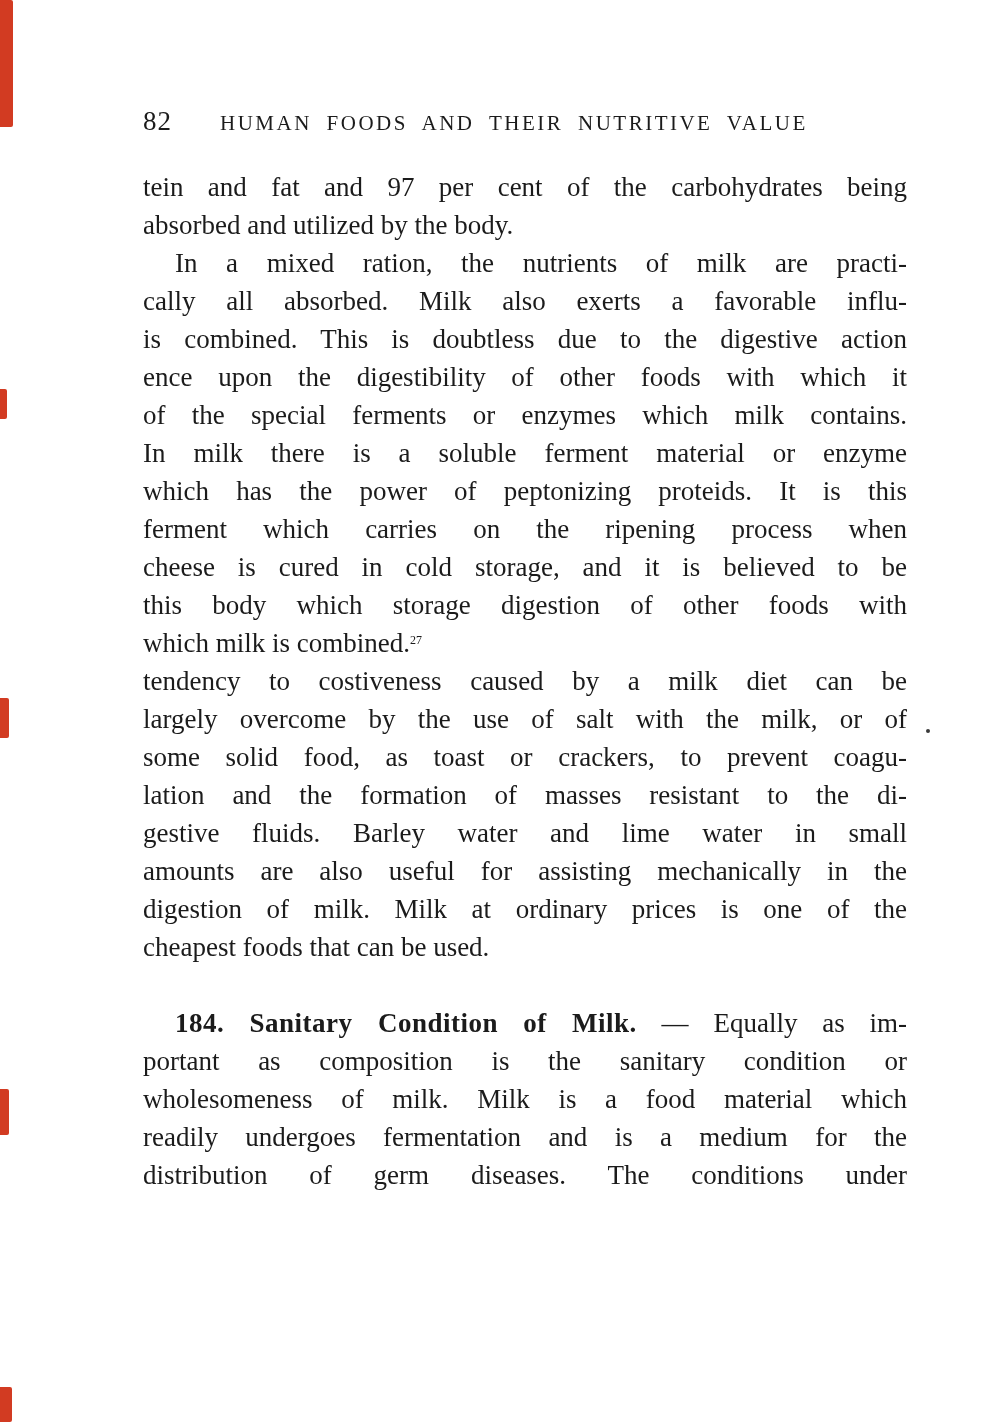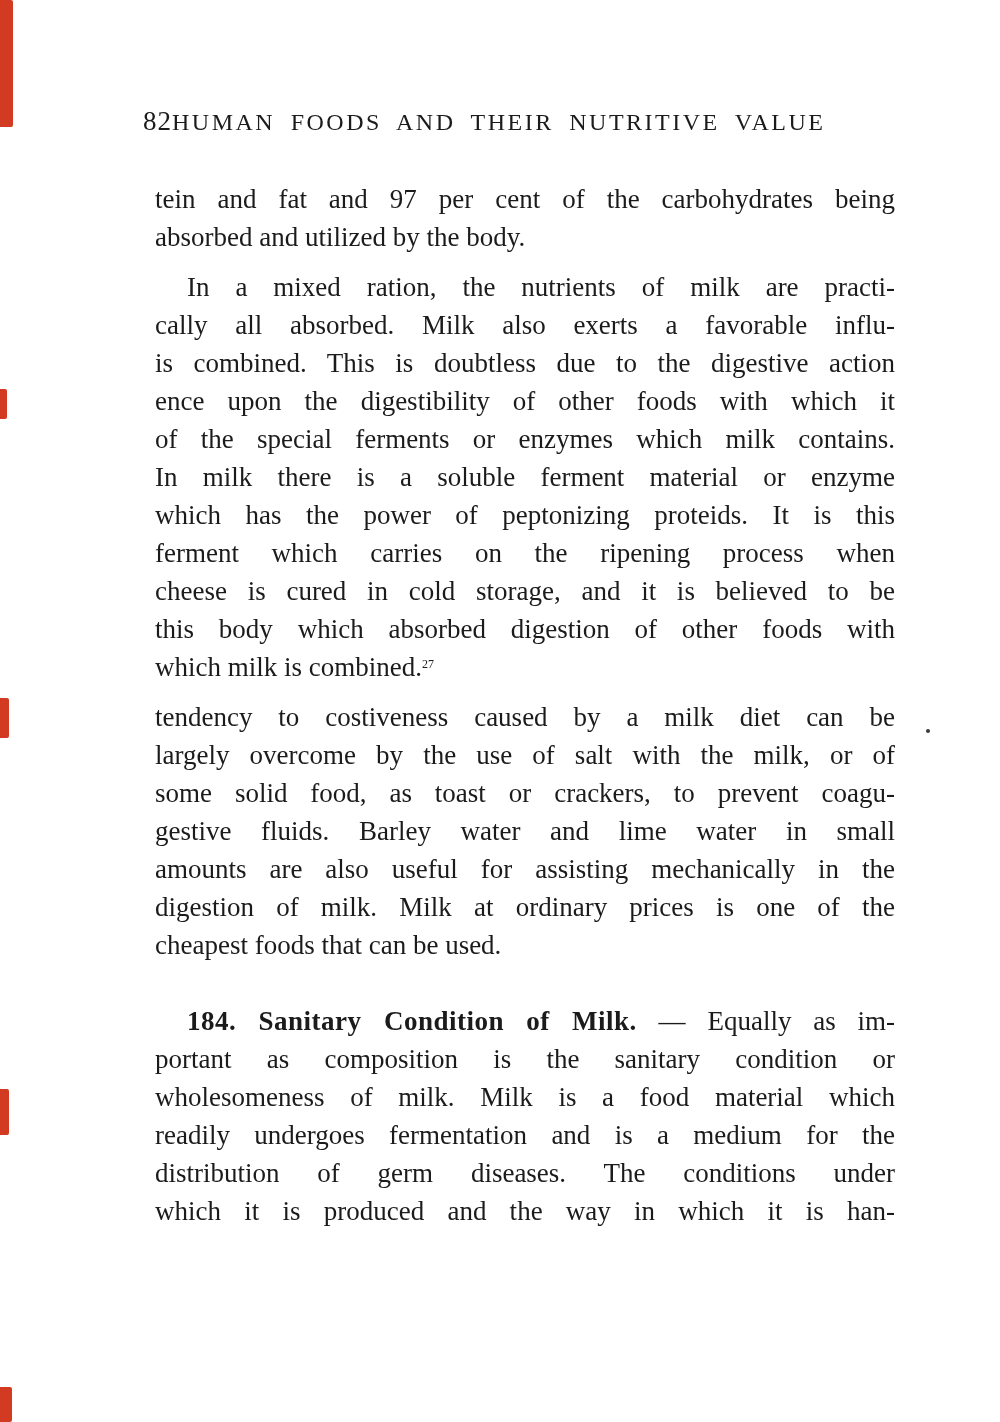--- a/index.html
+++ b/index.html
@@ -33,34 +33,35 @@
     top: 106px;
     left: 143px;
     right: 93px;
     display: flex;
     align-items: baseline;
     white-space: nowrap;
   }
   .page-number {
     font-size: 27px;
     letter-spacing: 1px;
+    margin-right: 48px;
   }
   .running-title {
-    font-size: 24px;
+    font-size: 21px;
     letter-spacing: 2.5px;
     word-spacing: 7px;
   }
   .text-block {
     position: absolute;
     top: 168px;
     left: 143px;
     width: 764px;
     font-size: 27px;
   }
-  .paragraph { margin: 12px; }
+  .paragraph { margin: 0; }
   .paragraph.section-gap { margin-top: 38px; }
   .line {
     line-height: 38px;
     height: 38px;
     text-align: justify;
     text-align-last: justify;
     white-space: nowrap;
   }
   .line.no-justify {
     text-align: right;
@@ -92,39 +93,39 @@
       <div class="paragraph">
         <div class="line indent">In a mixed ration, the nutrients of milk are practi-</div>
         <div class="line">cally all absorbed.  Milk also exerts a favorable influ-</div>
         <div class="line">is combined.  This is doubtless due to the digestive action</div>
         <div class="line">ence upon the digestibility of other foods with which it</div>
         <div class="line">of the special ferments or enzymes which milk contains.</div>
         <div class="line">In milk there is a soluble ferment material or enzyme</div>
         <div class="line">which has the power of peptonizing proteids.  It is this</div>
         <div class="line">ferment which carries on the ripening process when</div>
         <div class="line">cheese is cured in cold storage, and it is believed to be</div>
-        <div class="line">this body which absorbed digestion of other foods with</div>
+        <div class="line">this body which storage digestion of other foods with</div>
         <div class="line no-justify">which milk is combined.<sup>27</sup></div>
       </div>
       <div class="paragraph">
         <div class="line">tendency to costiveness caused by a milk diet can be</div>
         <div class="line">largely overcome by the use of salt with the milk, or of</div>
         <div class="line">some solid food, as toast or crackers, to prevent coagu-</div>
+        <div class="line">lation and the formation of masses resistant to the di-</div>
         <div class="line">gestive fluids.  Barley water and lime water in small</div>
         <div class="line">amounts are also useful for assisting mechanically in the</div>
         <div class="line">digestion of milk.  Milk at ordinary prices is one of the</div>
         <div class="line no-justify">cheapest foods that can be used.</div>
       </div>
       <div class="paragraph section-gap">
         <div class="line indent"><b>184. Sanitary Condition of Milk.</b> — Equally as im-</div>
         <div class="line">portant as composition is the sanitary condition or</div>
         <div class="line">wholesomeness of milk.  Milk is a food material which</div>
         <div class="line">readily undergoes fermentation and is a medium for the</div>
         <div class="line">distribution of germ diseases.  The conditions under</div>
-        <div class="line">which it is produced and the way in which it is han-</div>
       </div>
     </div>
 
   <div id="artifact-layer">
       <div class="scan-mark" style="top: 0px; height: 127px; width: 13px; background: rgb(210, 59, 34);"></div>
       <div class="scan-mark" style="top: 389px; height: 30px; width: 7px; background: rgb(210, 59, 34);"></div>
       <div class="scan-mark" style="top: 698px; height: 40px; width: 9px; background: rgb(210, 59, 34);"></div>
       <div class="scan-mark" style="top: 1089px; height: 46px; width: 9px; background: rgb(210, 59, 34);"></div>
       <div class="scan-mark" style="top: 1387px; height: 35px; width: 12px; background: rgb(210, 59, 34);"></div>
       <div class="ink-speck" style="top: 729px; left: 926px;"></div>

